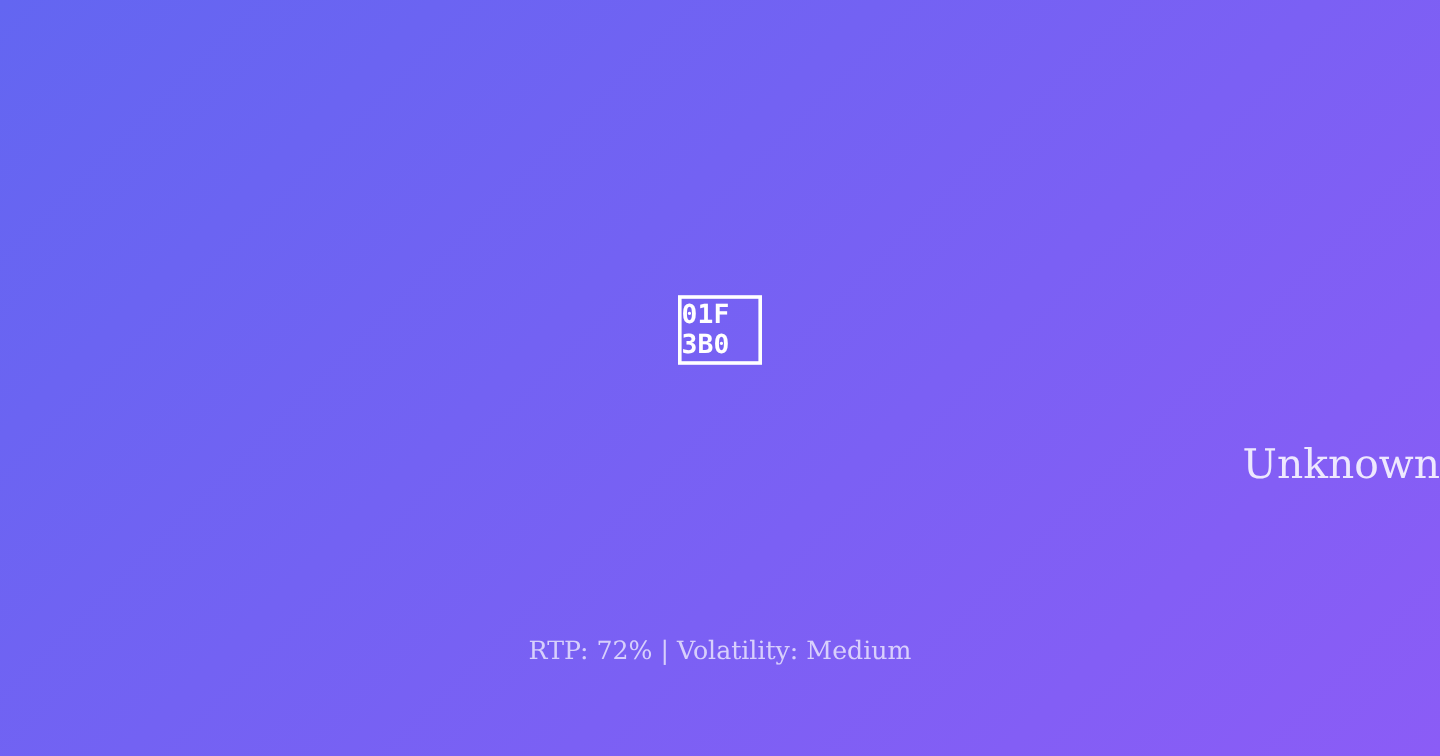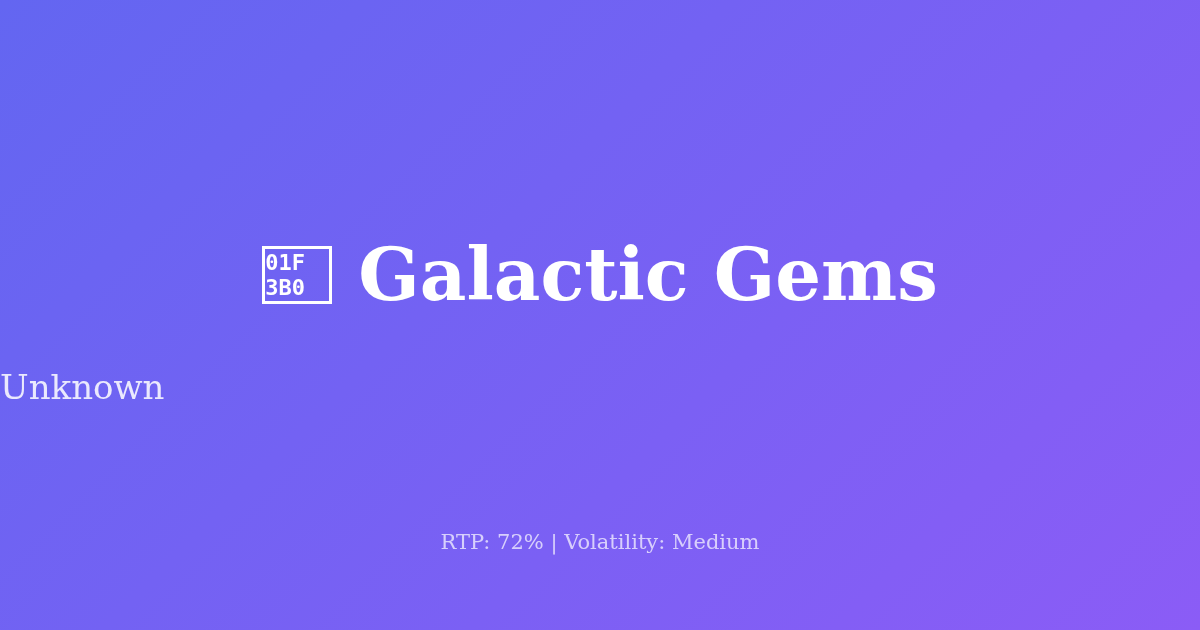--- a/index.html
+++ b/index.html
@@ -73,21 +73,21 @@
     white-space: nowrap;
     letter-spacing: 0px;
   }
 
   
   .game-subtitle {
     position: absolute;
     top: 364px;
     left: 0;
     right: 0;
-    text-align: left;
+    text-align: right;
     font-family: "DejaVu Serif", "Liberation Serif", serif;
     font-size: 34px;
     font-weight: 400;
     line-height: 46px;
     color: rgba(255, 255, 255, 0.86);
     white-space: nowrap;
   }
 
   
   .game-stats {
@@ -109,20 +109,19 @@
 
 <div class="og-card">
 
   <div class="title-row">
 
     <span class="tofu-glyph">
       <span class="tofu-row">01F</span>
       <span class="tofu-row">3B0</span>
     </span>
 
-    <h1 class="game-title">Galactic Gems</h1>
   </div>
 
   <div class="game-subtitle">Unknown</div>
 
   <div class="game-stats">RTP: 72% | Volatility: Medium</div>
 
 </div>
 
 </body></html>

